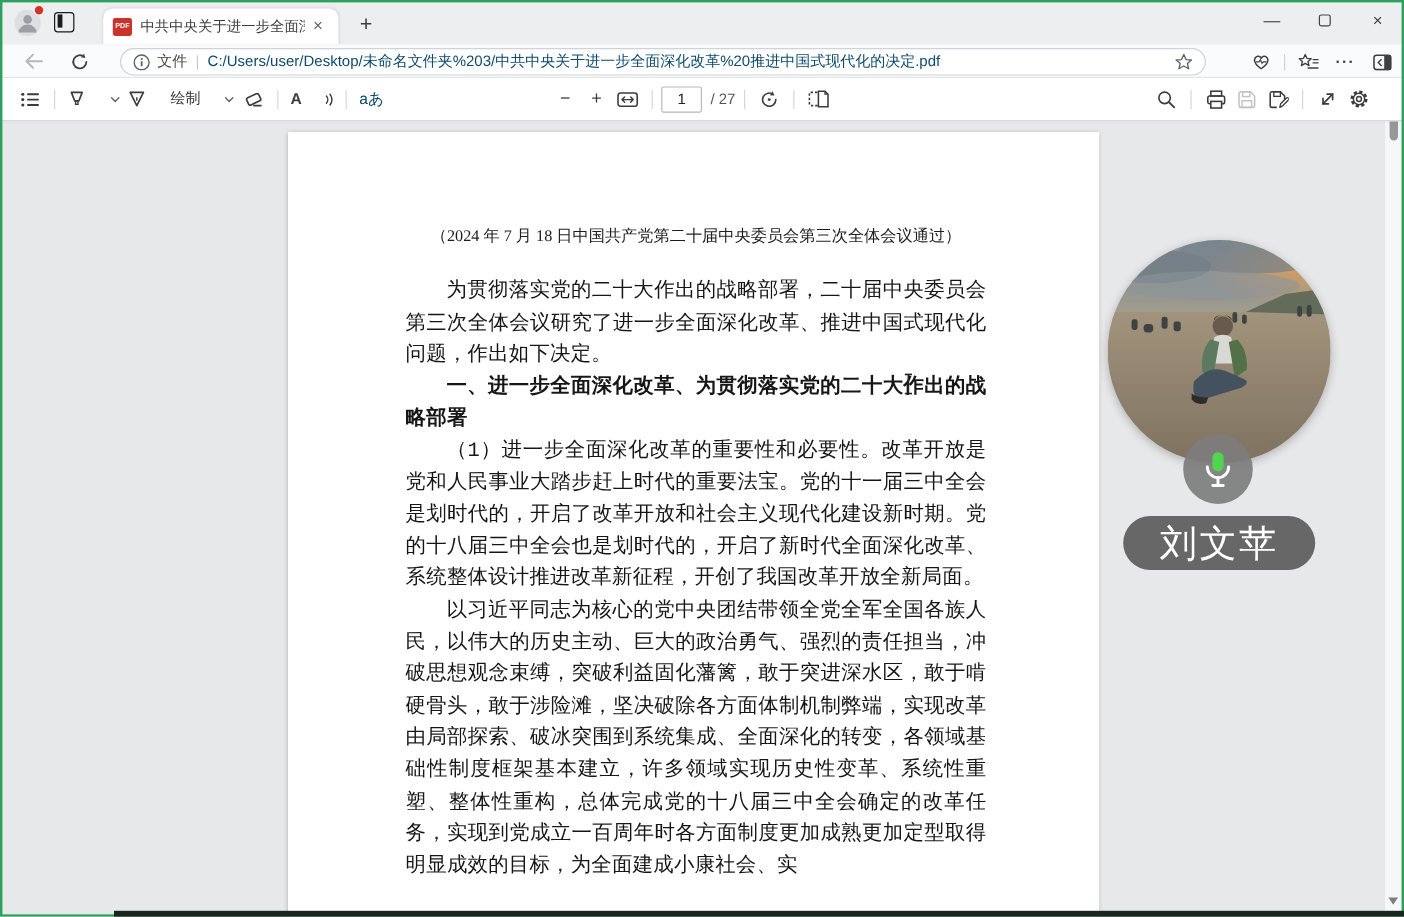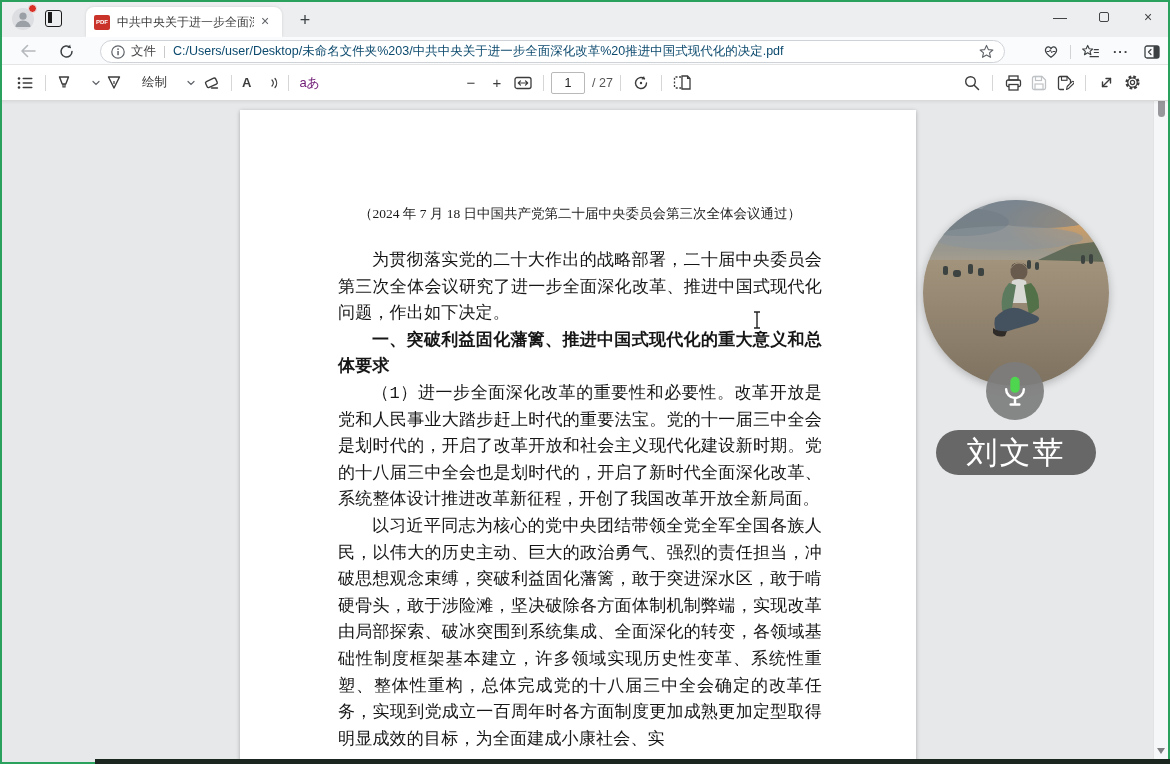--- a/index.html
+++ b/index.html
@@ -41,27 +41,27 @@
   .pdfbar { position:absolute; left:0; top:65px; right:0; height:36px; background:#ffffff; border-bottom:1px solid #dadada; box-shadow:0 1px 3px rgba(0,0,0,.07); z-index:5; }
   .pdfbar .grp { position:absolute; top:0; height:35px; display:flex; align-items:center; }
   .tsep { width:1px; height:16px; background:#d6d6d6; margin:0 7px; }
   .tbtn { height:26px; min-width:26px; display:flex; align-items:center; justify-content:center; border-radius:4px; cursor:pointer; padding:0 3px; gap:20px; }
   .tlabel { font-size:12.5px; color:#333; }
   .chev { width:8px; height:8px; }
   .glyph { font-size:15px; color:#3c3c3c; line-height:1; }
   .pageinput { width:34px; height:22px; border:1px solid #b9b9b9; border-radius:2px; text-align:center; font-size:12.5px; color:#222; background:#fff; font-family:inherit; }
   .pagecount { font-size:12.5px; color:#555; margin-left:7px; white-space:nowrap; }
   .aloud { font-size:13px; font-weight:bold; color:#3c3c3c; }
-  .trans { font-size:13px; color:#701a75; }
+  .trans { font-size:13px; color:#0c4a6e; }
 
   
   .content { position:absolute; left:0; top:101px; right:0; bottom:0; background:#e7e8ea; overflow:hidden; }
   .page { position:absolute; left:240px; top:9px; width:676px; height:680px; background:#ffffff; box-shadow:0 1px 4px rgba(0,0,0,.28); padding:72px 94px 0 98px; }
   .doctitle { font-family:"Liberation Serif","DejaVu Serif",serif; font-size:25px; font-weight:bold; color:#111; text-align:center; line-height:30px; width:500px; margin:0 auto; letter-spacing:.5px; }
-  .docsub { font-family:"Liberation Serif","DejaVu Serif",serif; font-size:13.5px; color:#1c1c1c; text-align:center; margin-top:23px; }
+  .docsub { font-family:"Liberation Serif","DejaVu Serif",serif; font-size:13.5px; color:#1c1c1c; text-align:center; margin-top:6px; }
   .docbody { margin-top:25px; }
   .para { font-family:Liberation Mono, monospace; font-size:17px; line-height:26.6px; color:#161616; text-align:justify; text-indent:2em; letter-spacing:.2px; }
   .para.heading { font-weight:bold; }
 
   .text-cursor { position:absolute; left:752px; top:210px; }
 
   
   .vscroll { position:absolute; right:2px; top:-36px; width:15px; bottom:4px; background:#f6f7f8; border-left:1px solid #e3e3e3; }
   .scroll-down { position:absolute; bottom:6px; left:3px; width:0; height:0; border-left:4.5px solid transparent; border-right:4.5px solid transparent; border-top:6px solid #7e7e82; cursor:pointer; }
   .scroll-thumb { position:absolute; top:22px; left:3.5px; width:7px; height:30px; background:#98989c; border-radius:4px; cursor:grab; }
@@ -293,21 +293,21 @@
         </svg>
       </div>
     </div>
   </div>
 
   <div class="content">
     <div class="page">
       <div class="docsub">（2024 年 7 月 18 日中国共产党第二十届中央委员会第三次全体会议通过）</div>
       <div class="docbody">
         <div class="para">为贯彻落实党的二十大作出的战略部署，二十届中央委员会第三次全体会议研究了进一步全面深化改革、推进中国式现代化问题，作出如下决定。</div>
-        <div class="para heading">一、突破利益固化藩篱、推进中国式现代化的重大意义和总体要求</div>
+        <div class="para heading">一、进一步全面深化改革、为贯彻落实党的二十大作出的战略部署</div>
         <div class="para">（1）进一步全面深化改革的重要性和必要性。改革开放是党和人民事业大踏步赶上时代的重要法宝。党的十一届三中全会是划时代的，开启了改革开放和社会主义现代化建设新时期。党的十八届三中全会也是划时代的，开启了新时代全面深化改革、系统整体设计推进改革新征程，开创了我国改革开放全新局面。</div>
         <div class="para">以习近平同志为核心的党中央团结带领全党全军全国各族人民，以伟大的历史主动、巨大的政治勇气、强烈的责任担当，冲破思想观念束缚，突破利益固化藩篱，敢于突进深水区，敢于啃硬骨头，敢于涉险滩，坚决破除各方面体制机制弊端，实现改革由局部探索、破冰突围到系统集成、全面深化的转变，各领域基础性制度框架基本建立，许多领域实现历史性变革、系统性重塑、整体性重构，总体完成党的十八届三中全会确定的改革任务，实现到党成立一百周年时各方面制度更加成熟更加定型取得明显成效的目标，为全面建成小康社会、实</div>
       </div>
     </div>
 
     <svg class="text-cursor" width="10" height="18" viewBox="0 0 10 18">
       <path d="M2 1 h6 M5 1 v16 M2 17 h6" stroke="#222" stroke-width="1.4" fill="none"></path>
     </svg>
 
     <div class="vscroll">

